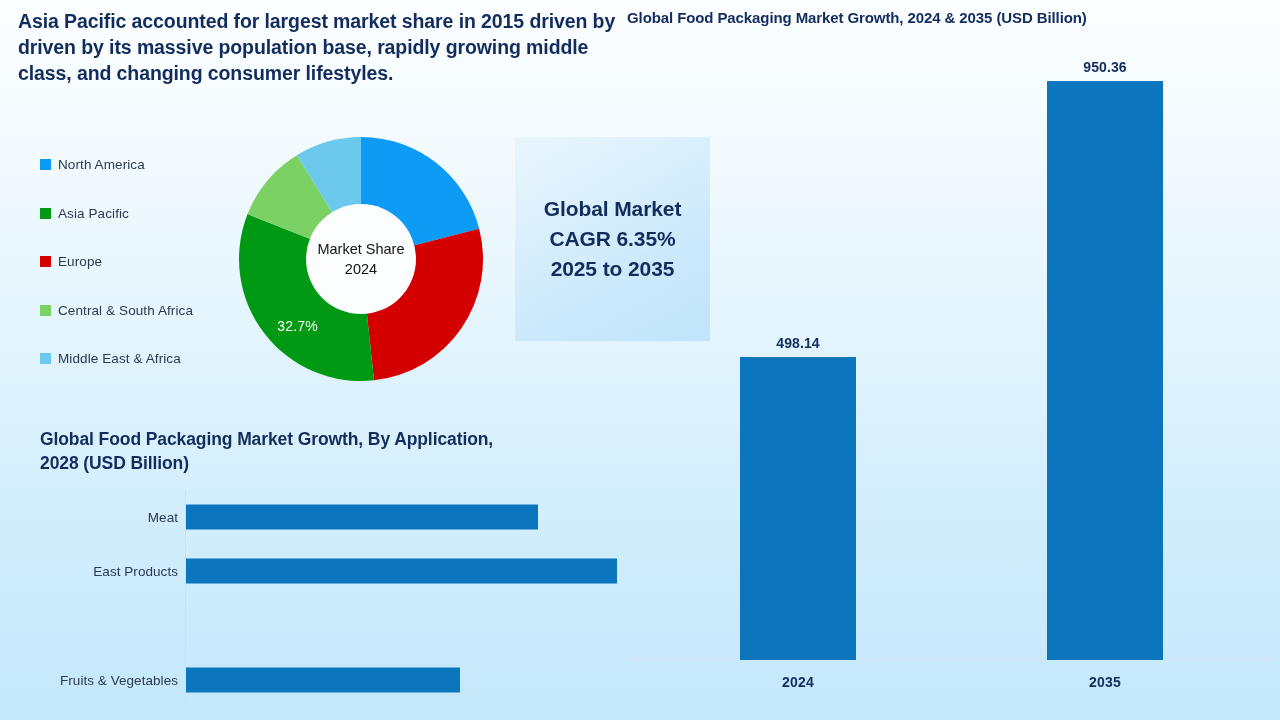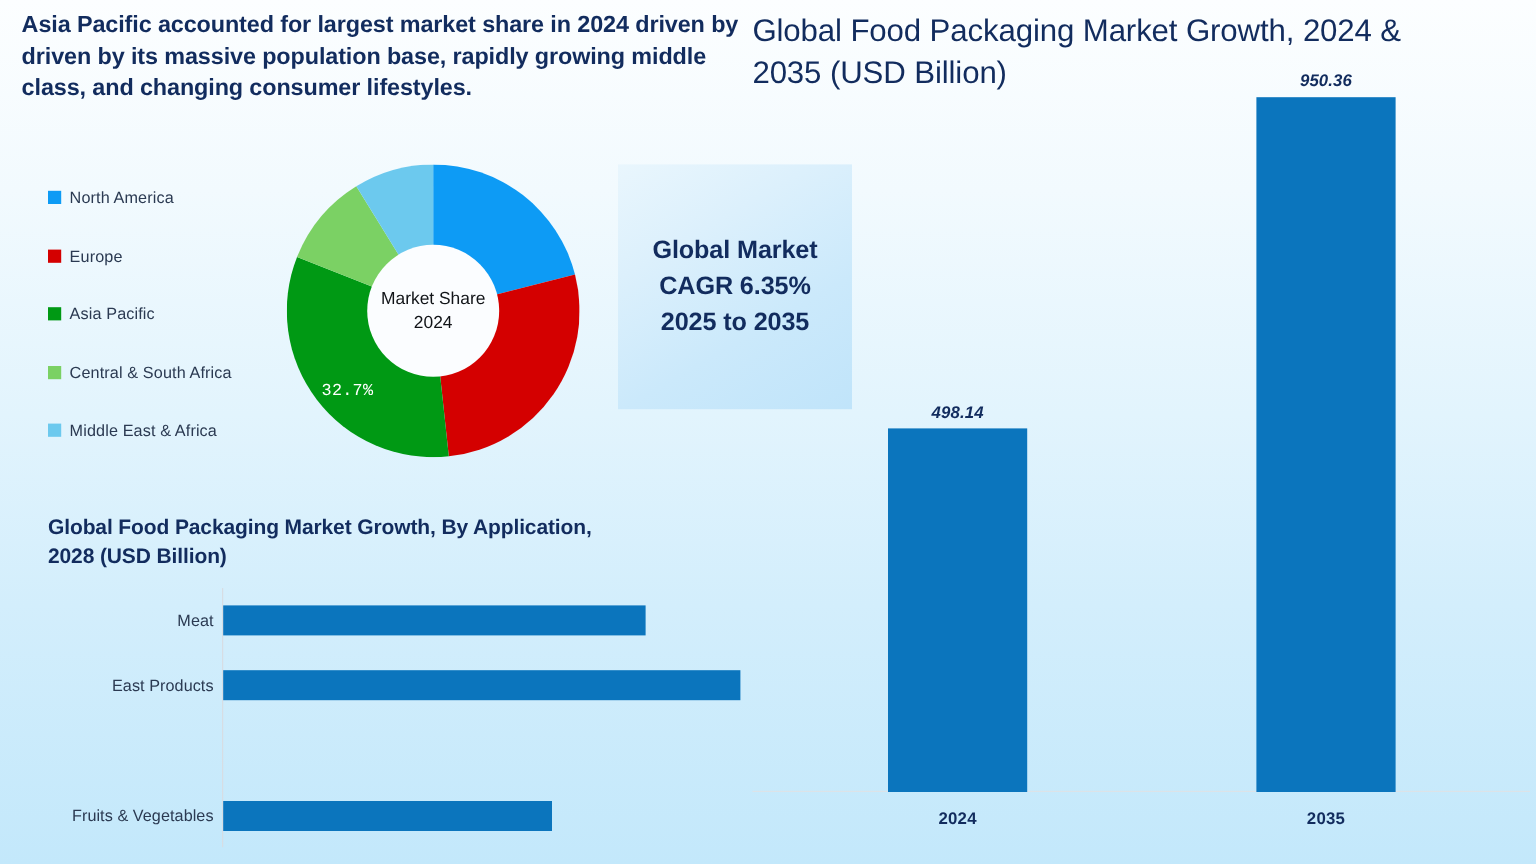--- a/index.html
+++ b/index.html
@@ -15,40 +15,40 @@
   
   .headline {
     position:absolute; left:18px; top:8px; width:600px;
     font-size:19.5px; font-weight:bold; line-height:1.34;
     color:#122c5e; letter-spacing:-0.1px;
   }
 
   
   .right-title {
     position:absolute; left:627px; top:8px; width:600px;
-    font-size:26px; font-weight:normal; line-height:1.35;
+    font-size:15px; font-weight:bold; line-height:1.35;
     color:#122c5e; letter-spacing:-0.1px;
   }
 
   
   .legend { position:absolute; left:40px; top:152px; width:220px; }
   .legend-item { display:flex; align-items:center; height:25px; margin-bottom:23.5px; }
   .legend-swatch { width:11px; height:11px; flex:0 0 11px; margin-right:7px; }
   .legend-label { font-size:13.5px; color:#2b3a52; white-space:nowrap; letter-spacing:0.1px; }
 
   
   .donut-wrap { position:absolute; left:239px; top:137px; width:244px; height:244px; }
   .donut-center-text {
     position:absolute; left:50%; top:50%; transform:translate(-50%,-50%);
     text-align:center; font-size:14.5px; font-weight:normal; color:#111418;
     line-height:1.38; white-space:nowrap; pointer-events:none;
   }
   .donut-pct {
     position:absolute; left:268px; top:318px; width:50px;
-    font-size:14px; color:#ffffff; text-align:left; letter-spacing:0.2px;font-family:Liberation Mono, monospace;
+    font-size:14px; color:#ffffff; text-align:right; letter-spacing:0.2px;
   }
 
   
   .cagr-box {
     position:absolute; left:515px; top:137px; width:195px; height:204px;
     background: linear-gradient(150deg, #e9f6fd 0%, #dcf0fc 30%, #cbe9fb 65%, #c0e4fa 100%);
     display:flex; align-items:center; justify-content:center;
   }
   .cagr-text {
     text-align:center; font-size:21px; font-weight:bold; line-height:1.42;
@@ -73,48 +73,48 @@
     height:25px; background:#0b75bd;
   }
 
   
   .vbar-chart { position:absolute; left:627px; top:60px; width:648px; height:640px; }
   .vbar-baseline { position:absolute; left:0px; bottom:40px; width:648px; height:1px; background:#dce3e8; }
   .vbar-col { position:absolute; bottom:40px; width:116px; }
   .vbar-rect { width:100%; background:#0b75bd; }
   .vbar-value {
     position:absolute; left:0; width:100%; text-align:center; bottom:100%;
-    margin-bottom:6px; font-size:14px; font-weight:bold; color:#122c5e; letter-spacing:0.1px;font-style:italic;
+    margin-bottom:6px; font-size:14px; font-weight:bold; color:#122c5e; letter-spacing:0.1px;
   }
   .vbar-year {
     position:absolute; left:0; width:100%; text-align:center; top:100%;
     margin-top:14px; font-size:14px; font-weight:bold; color:#122c5e; letter-spacing:0.2px;
   }
 </style>
 </head>
 <body>
 
 <div class="canvas">
 
-  <div class="headline">Asia Pacific accounted for largest market share in 2024 driven by driven by its massive population base, rapidly growing middle class, and changing consumer lifestyles.</div>
+  <div class="headline">Asia Pacific accounted for largest market share in 2015 driven by driven by its massive population base, rapidly growing middle class, and changing consumer lifestyles.</div>
 
   <div class="right-title">Global Food Packaging Market Growth, 2024 &amp; 2035 (USD Billion)</div>
 
   <div class="legend">
     <div class="legend-item">
       <span class="legend-swatch" style="background:#0d9bf5"></span>
       <span class="legend-label">North America</span>
     </div>
     <div class="legend-item">
+      <span class="legend-swatch" style="background:#009914"></span>
+      <span class="legend-label">Asia Pacific</span>
+    </div>
+    <div class="legend-item">
       <span class="legend-swatch" style="background:#d40000"></span>
       <span class="legend-label">Europe</span>
-    </div>
-    <div class="legend-item">
-      <span class="legend-swatch" style="background:#009914"></span>
-      <span class="legend-label">Asia Pacific</span>
     </div>
     <div class="legend-item">
       <span class="legend-swatch" style="background:#7bd164"></span>
       <span class="legend-label">Central &amp; South Africa</span>
     </div>
     <div class="legend-item">
       <span class="legend-swatch" style="background:#6cc9ee"></span>
       <span class="legend-label">Middle East &amp; Africa</span>
     </div>
   </div>

